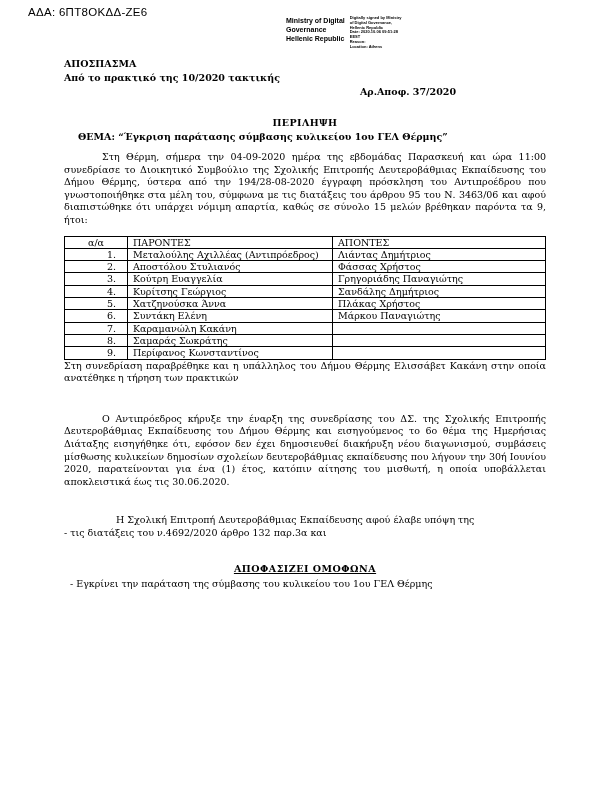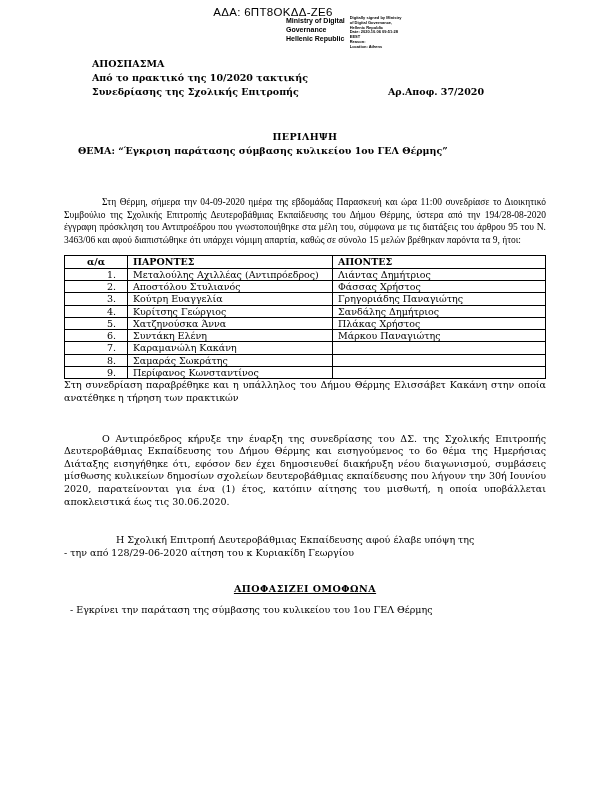--- a/index.html
+++ b/index.html
@@ -16,24 +16,25 @@
     color: #000000;
     font-family: "DejaVu Serif", serif;
     overflow: hidden;
   }
   
   .ada {
     position: absolute;
     top: 6px;
     left: 0;
     width: 546px;
-    text-align: center;
+    text-align: left;
     font-family: "Liberation Sans", sans-serif;
     font-size: 11.5px;
     letter-spacing: 0.3px;
+    padding-left: 28px;
   }
   .stamp {
     position: absolute;
     left: 286px;
     top: 16px;
     display: flex;
     gap: 5px;
     align-items: flex-start;
   }
   .stamp-ministry {
@@ -55,21 +56,20 @@
     position: absolute;
     left: 64px;
     top: 57px;
     width: 482px;
     font-size: 9.5px;
   }
   .header-block {
     position: relative;
     font-weight: bold;
     line-height: 14px;
-    margin-left: 28px;
   }
   .decision-no {
     position: absolute;
     left: 296px;
     top: 28px;
     white-space: nowrap;
   }
   .summary-title {
     margin-top: 32px;
     text-align: center;
@@ -78,58 +78,58 @@
   }
   .subject {
     margin-top: 3px;
     padding-left: 14px;
     font-weight: bold;
   }
   .para {
     text-align: justify;
     line-height: 12.6px;
   }
-  .para1 { margin-top: 40px; text-indent: 38px; font-family: Liberation Serif, serif; }
+  .para1 { margin-top: 9px; text-indent: 38px; }
   .att-table {
     margin-top: 9px;
     width: 100%;
     border-collapse: collapse;
     font-size: 9.5px;
   }
   .att-table th, .att-table td {
     border: 1px solid #000;
     height: 11.3px;
     line-height: 11.3px;
     padding: 0 5px;
     font-weight: normal;
     white-space: nowrap;
     overflow: hidden;
   }
-  .att-table th { font-weight: bold; text-align: left; }
+  .att-table th { font-weight: normal; text-align: left; }
   .att-table .col-num   { width: 52px; }
   .att-table .col-pres  { width: 194px; }
   .att-table th.col-num { text-align: center; }
   .att-table td.cell-num { text-align: right; padding-right: 11px; }
   .clerk-note { margin-top: 0; }
   .para2 { margin-top: 28px; text-indent: 38px; }
   .considering-intro {
     margin-top: 26px;
     padding-left: 52px;
     line-height: 12.6px;
   }
   .bullet { line-height: 12.6px; }
   .decision-heading {
     margin-top: 24px;
     text-align: center;
     font-weight: bold;
     text-decoration: underline;
     letter-spacing: 0.5px;
   }
   .decision-line {
-    margin-top: 10px;
+    margin-top: 4px;
     padding-left: 6px;
     line-height: 12.6px;
   }
 </style>
 </head>
 <body>
 
 <div class="page">
 
   <div class="ada">ΑΔΑ: 6ΠΤ8ΟΚΔΔ-ΖΕ6</div>
@@ -149,21 +149,20 @@
       <div>Reason:</div>
       <div>Location: Athens</div>
     </div>
   </div>
 
   <div class="content">
 
     <div class="header-block">
       <div>ΑΠΟΣΠΑΣΜΑ</div>
       <div>Από το πρακτικό της 10/2020  τακτικής</div>
-      <div>Συνεδρίασης της  Σχολικής Επιτροπής</div>
       <span class="decision-no">Αρ.Αποφ. 37/2020</span>
     </div>
 
     <div class="summary-title">ΠΕΡΙΛΗΨΗ</div>
 
     <div class="subject">ΘΕΜΑ: “Έγκριση παράτασης σύμβασης κυλικείου 1ου ΓΕΛ Θέρμης”</div>
 
     <div class="para para1">Στη Θέρμη, σήμερα την 04-09-2020 ημέρα της εβδομάδας Παρασκευή και ώρα 11:00 συνεδρίασε το Διοικητικό Συμβούλιο της Σχολικής Επιτροπής Δευτεροβάθμιας Εκπαίδευσης του Δήμου Θέρμης, ύστερα από την 194/28-08-2020 έγγραφη πρόσκληση του Αντιπροέδρου που γνωστοποιήθηκε στα μέλη του, σύμφωνα με τις διατάξεις του άρθρου 95 του Ν. 3463/06 και αφού διαπιστώθηκε ότι υπάρχει νόμιμη απαρτία, καθώς σε σύνολο 15 μελών βρέθηκαν παρόντα τα 9, ήτοι:</div>
 
     <table class="att-table">
@@ -221,20 +220,20 @@
           <td></td>
         </tr>
       </tbody>
     </table>
 
     <div class="para clerk-note">Στη συνεδρίαση παραβρέθηκε και η υπάλληλος του Δήμου Θέρμης Ελισσάβετ Κακάνη στην οποία ανατέθηκε η τήρηση των πρακτικών</div>
 
     <div class="para para2">Ο Αντιπρόεδρος κήρυξε την έναρξη της συνεδρίασης του ΔΣ. της Σχολικής Επιτροπής Δευτεροβάθμιας Εκπαίδευσης του Δήμου Θέρμης και εισηγούμενος το 6ο θέμα της Ημερήσιας Διάταξης εισηγήθηκε ότι, εφόσον δεν έχει δημοσιευθεί διακήρυξη νέου διαγωνισμού, συμβάσεις μίσθωσης κυλικείων δημοσίων σχολείων δευτεροβάθμιας εκπαίδευσης που λήγουν την 30ή Ιουνίου 2020, παρατείνονται για ένα (1) έτος, κατόπιν αίτησης του μισθωτή, η οποία υποβάλλεται αποκλειστικά έως τις 30.06.2020.</div>
 
     <div class="considering-intro">Η Σχολική Επιτροπή Δευτεροβάθμιας Εκπαίδευσης αφού έλαβε υπόψη της</div>
-    <div class="bullet">- την από 128/29-06-2020 αίτηση του  κ Κυριακίδη Γεωργίου</div>
+    <div class="bullet">- τις διατάξεις του ν.4692/2020 άρθρο 132 παρ.3α και</div>
 
     <div class="decision-heading">ΑΠΟΦΑΣΙΖΕΙ  ΟΜΟΦΩΝΑ</div>
 
     <div class="decision-line">- Εγκρίνει την  παράταση της σύμβασης του κυλικείου του 1ου ΓΕΛ Θέρμης</div>
 
   </div>
 </div>
 
 </body></html>

